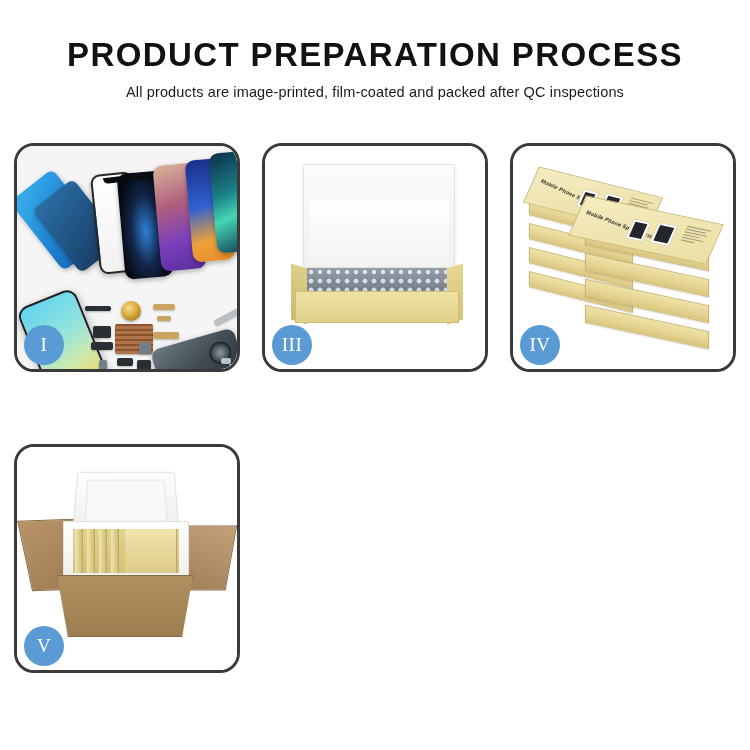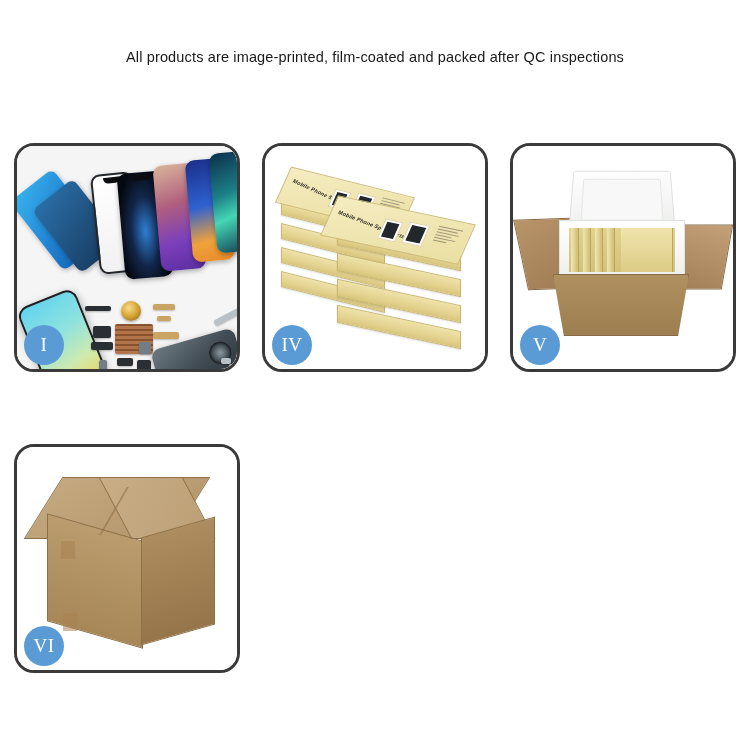--- a/index.html
+++ b/index.html
@@ -341,20 +341,21 @@
   }
   .c-tape { position:absolute; background:#a9815088; }
   .seam { position:absolute; background:#8a6c44; opacity:.55; }
 </style>
 </head>
 <body>
 
 <div class="page">
 
   <div class="header">
+    <div class="title">PRODUCT PREPARATION PROCESS</div>
     <div class="subtitle">All products are image-printed, film-coated and packed after QC inspections</div>
   </div>
 
   <div class="grid">
 
     <div class="panel">
       <div class="panel-stage">
         <div class="p1-white"></div>
         <div class="fan">
           <div class="ph ph-a"></div>
@@ -385,20 +386,31 @@
         <div class="part tan" style="left:136px;top:186px;width:26px;height:7px;"></div>
         <div class="part grey" style="left:122px;top:196px;width:12px;height:12px;"></div>
         <div class="part silver" style="left:196px;top:168px;width:28px;height:6px;transform:rotate(-28deg);"></div>
         <div class="part silver" style="left:204px;top:212px;width:10px;height:6px;"></div>
         <div class="part silver" style="left:212px;top:218px;width:7px;height:5px;"></div>
       </div>
       <div class="badge">I</div>
     </div>
 
 
+    <div class="panel">
+      <div class="panel-stage" style="background:#ffffff;">
+        <div class="bx3-lid"></div>
+        <div class="bx3-foam"></div>
+        <div class="bx3-left"></div>
+        <div class="bx3-right"></div>
+        <div class="bx3-bubble"></div>
+        <div class="bx3-front"></div>
+      </div>
+      <div class="badge">III</div>
+    </div>
 
     <div class="panel">
       <div class="panel-stage" style="background:#ffffff;">
         <div class="stack">
 
           <div class="sbox" style="left:2px;top:48px;width:104px;height:16px;transform:skewY(14deg);"></div>
           <div class="sbox" style="left:2px;top:72px;width:104px;height:16px;transform:skewY(14deg);"></div>
           <div class="sbox" style="left:2px;top:96px;width:104px;height:16px;transform:skewY(14deg);"></div>
           <div class="sbox" style="left:2px;top:120px;width:104px;height:16px;transform:skewY(14deg);"></div>
 
@@ -460,27 +472,15 @@
           <span class="slat" style="left:14px;"></span>
           <span class="slat" style="left:26px;"></span>
           <span class="slat" style="left:38px;"></span>
           <span class="slat" style="left:52px;width:52px;background:linear-gradient(180deg,#f0e4ac 0%,#ddcb86 100%);"></span>
         </div>
         <div class="v-body"></div>
       </div>
       <div class="badge">V</div>
     </div>
 
-    <div class="panel">
-      <div class="panel-stage" style="background:#ffffff;">
-        <div class="c-top"></div>
-        <div class="c-top2"></div>
-        <div class="c-left"></div>
-        <div class="c-right"></div>
-        <div class="seam" style="left:96px;top:40px;width:2px;height:48px;transform:skewX(-30deg);"></div>
-        <div class="c-tape" style="left:44px;top:94px;width:14px;height:18px;"></div>
-        <div class="c-tape" style="left:46px;top:166px;width:14px;height:18px;"></div>
-      </div>
-      <div class="badge">VI</div>
-    </div>
 
   </div>
 </div>
 
 </body></html>

